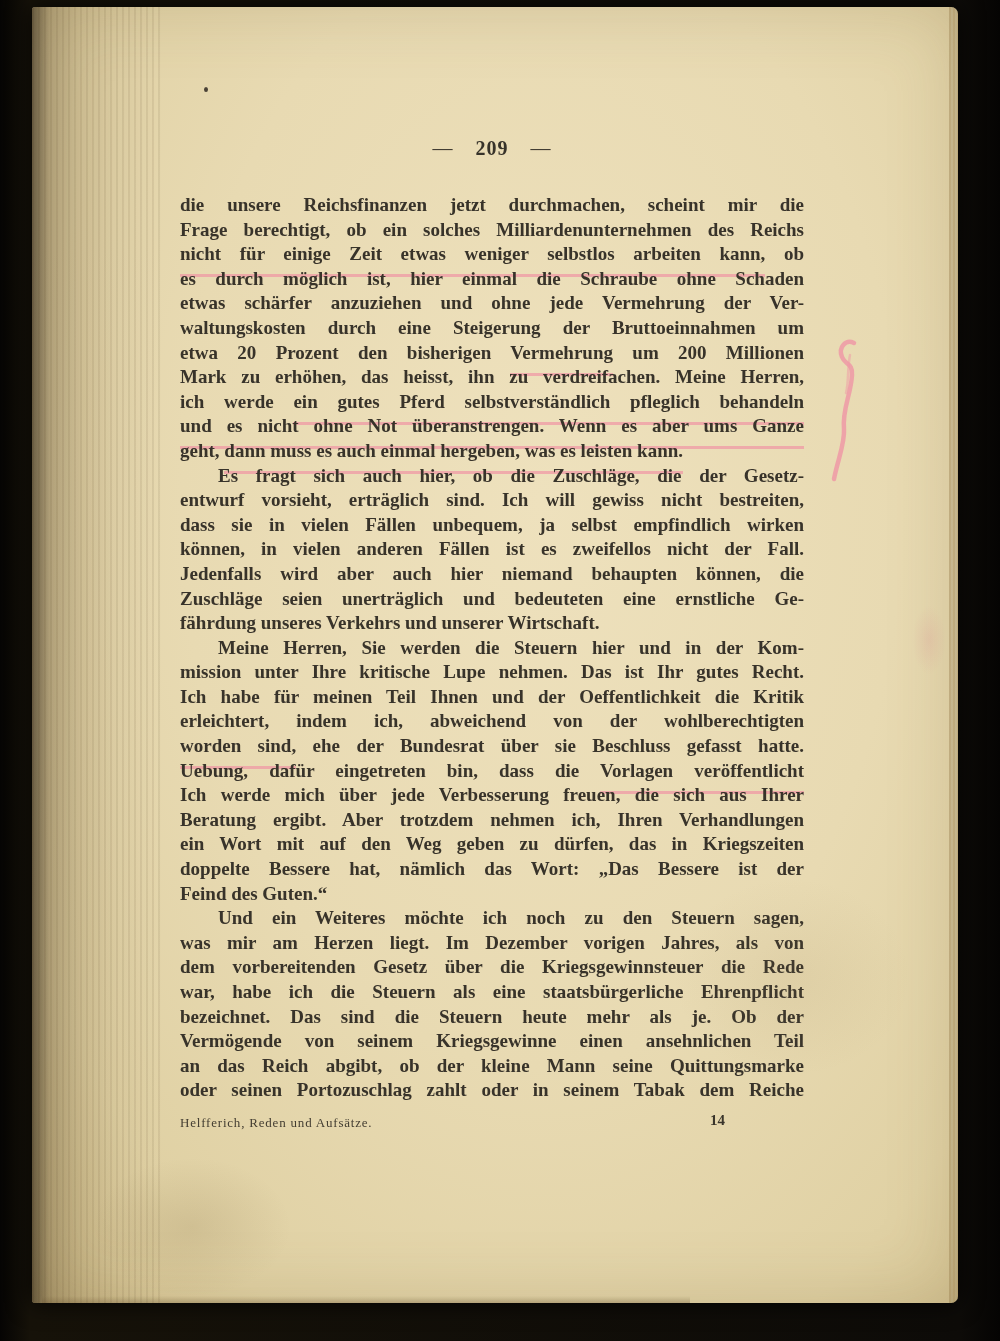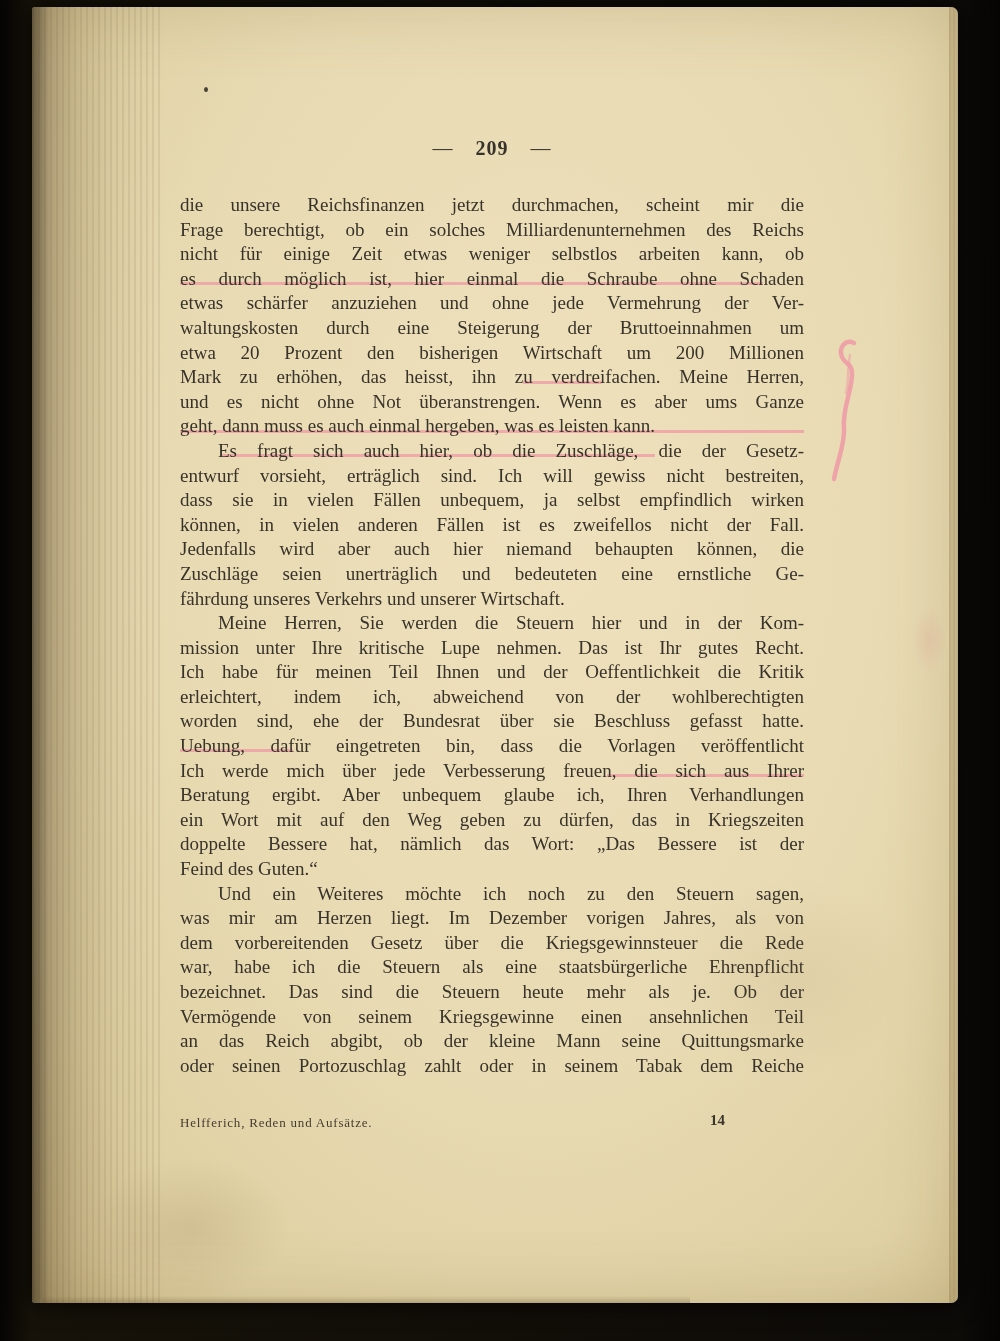--- a/index.html
+++ b/index.html
@@ -37,24 +37,24 @@
   }
   .pagenum {
     position:absolute; left:148px; top:130px; width:624px;
     text-align:center; font-size:20px; color:#37332a; letter-spacing:1px;
   }
   .pagenum .num { margin:12px 22px; font-weight:bold; }
   .textblock {
     position:absolute; left:148px; top:186px; width:624px;
     font-size:19px; line-height:24.6px; color:#38332a;
   }
-  .line { text-align:justify; text-align-last:justify; }
+  .line { text-align:justify; text-align-last:justify;font-weight:bold; }
   .line.end { text-align-last:left; }
   .line.indent { text-indent:38px; }
-  .u { border-bottom:3px solid var(--pink, rgba(240,138,162,0.62)); padding-bottom:18px; }
+  .u { border-bottom:3px solid var(--pink, rgba(240,138,162,0.62)); padding-bottom:10px; }
   .footer {
     position:relative; position:absolute; left:148px; top:1108px; width:624px;
     font-size:13px; color:#433d31; letter-spacing:0.8px;
   }
   .sheet {
     position:absolute; left:530px; top:-3px;
     font-size:15px; font-weight:bold; letter-spacing:0; color:#3a352b;text-align:center;
   }
   .pencil { position:absolute; left:788px; top:330px; opacity:0.85; }
   .speck { position:absolute; left:172px; top:80px; width:4px; height:5px; border-radius:50%; background:#4a4236; }
@@ -76,39 +76,40 @@
       <span class="dash">—</span><span class="num">209</span><span class="dash">—</span>
     </div>
 
     <div class="textblock" id="textblock">
         <div class="line"><span>die unsere Reichsfinanzen jetzt durchmachen, scheint mir die</span></div>
         <div class="line"><span>Frage berechtigt, ob ein solches Milliardenunternehmen des Reichs</span></div>
         <div class="line"><span class="u">nicht für einige Zeit etwas weniger selbstlos arbeiten kann,</span><span> ob</span></div>
         <div class="line"><span>es durch möglich ist, hier einmal die Schraube ohne Schaden</span></div>
         <div class="line"><span>etwas schärfer anzuziehen und ohne jede Vermehrung der Ver-</span></div>
         <div class="line"><span>waltungskosten durch eine Steigerung der Bruttoeinnahmen um</span></div>
-        <div class="line"><span>etwa 20 Prozent den bisherigen </span><span class="u">Wirtschaft</span><span> um 200 Millionen</span></div>
+        <div class="line"><span>etwa 20 Prozent den bisherigen </span><span class="u">Vermehrung</span><span> um 200 Millionen</span></div>
         <div class="line"><span>Mark zu erhöhen, das heisst, ihn zu verdreifachen. Meine Herren,</span></div>
+        <div class="line"><span>ich werde </span><span class="u">ein gutes Pferd selbstverständlich pfleglich behandeln</span></div>
         <div class="line"><span class="u">und es nicht ohne Not überanstrengen. Wenn es aber ums Ganze</span></div>
         <div class="line end"><span>geht, </span><span class="u">dann muss es auch einmal hergeben, was es leisten kann.</span></div>
         <div class="line indent"><span>Es fragt sich auch hier, ob die Zuschläge, die der Gesetz-</span></div>
         <div class="line"><span>entwurf vorsieht, erträglich sind. Ich will gewiss nicht bestreiten,</span></div>
         <div class="line"><span>dass sie in vielen Fällen unbequem, ja selbst empfindlich wirken</span></div>
         <div class="line"><span>können, in vielen anderen Fällen ist es zweifellos nicht der Fall.</span></div>
         <div class="line"><span>Jedenfalls wird aber auch hier niemand behaupten können, die</span></div>
         <div class="line"><span>Zuschläge seien unerträglich und bedeuteten eine ernstliche Ge-</span></div>
         <div class="line end"><span>fährdung unseres Verkehrs und unserer Wirtschaft.</span></div>
         <div class="line indent"><span>Meine Herren, Sie werden die Steuern hier und in der Kom-</span></div>
         <div class="line"><span>mission unter Ihre kritische Lupe nehmen. Das ist Ihr gutes Recht.</span></div>
         <div class="line"><span>Ich habe für meinen Teil Ihnen und der Oeffentlichkeit die Kritik</span></div>
         <div class="line"><span>erleichtert, indem ich, abweichend von der wohlberechtigten</span></div>
         <div class="line"><span class="u">worden sind,</span><span> ehe der Bundesrat über sie Beschluss gefasst hatte.</span></div>
         <div class="line"><span>Uebung, dafür eingetreten bin, dass die </span><span class="u">Vorlagen veröffentlicht</span></div>
         <div class="line"><span>Ich werde mich über jede Verbesserung freuen, die sich aus Ihrer</span></div>
-        <div class="line"><span>Beratung ergibt. Aber unbequem glaube ich, Ihren Verhandlungen</span></div>
+        <div class="line"><span>Beratung ergibt. Aber trotzdem nehmen ich, Ihren Verhandlungen</span></div>
         <div class="line"><span>ein Wort mit auf den Weg geben zu dürfen, das in Kriegszeiten</span></div>
         <div class="line"><span>doppelte Bessere hat, nämlich das Wort: „Das Bessere ist der</span></div>
         <div class="line end"><span>Feind des Guten.“</span></div>
         <div class="line indent"><span>Und ein Weiteres möchte ich noch zu den Steuern sagen,</span></div>
         <div class="line"><span>was mir am Herzen liegt. Im Dezember vorigen Jahres, als von</span></div>
         <div class="line"><span>dem vorbereitenden Gesetz über die Kriegsgewinnsteuer die Rede</span></div>
         <div class="line"><span>war, habe ich die Steuern als eine staatsbürgerliche Ehrenpflicht</span></div>
         <div class="line"><span>bezeichnet. Das sind die Steuern heute mehr als je. Ob der</span></div>
         <div class="line"><span>Vermögende von seinem Kriegsgewinne einen ansehnlichen Teil</span></div>
         <div class="line"><span>an das Reich abgibt, ob der kleine Mann seine Quittungsmarke</span></div>

